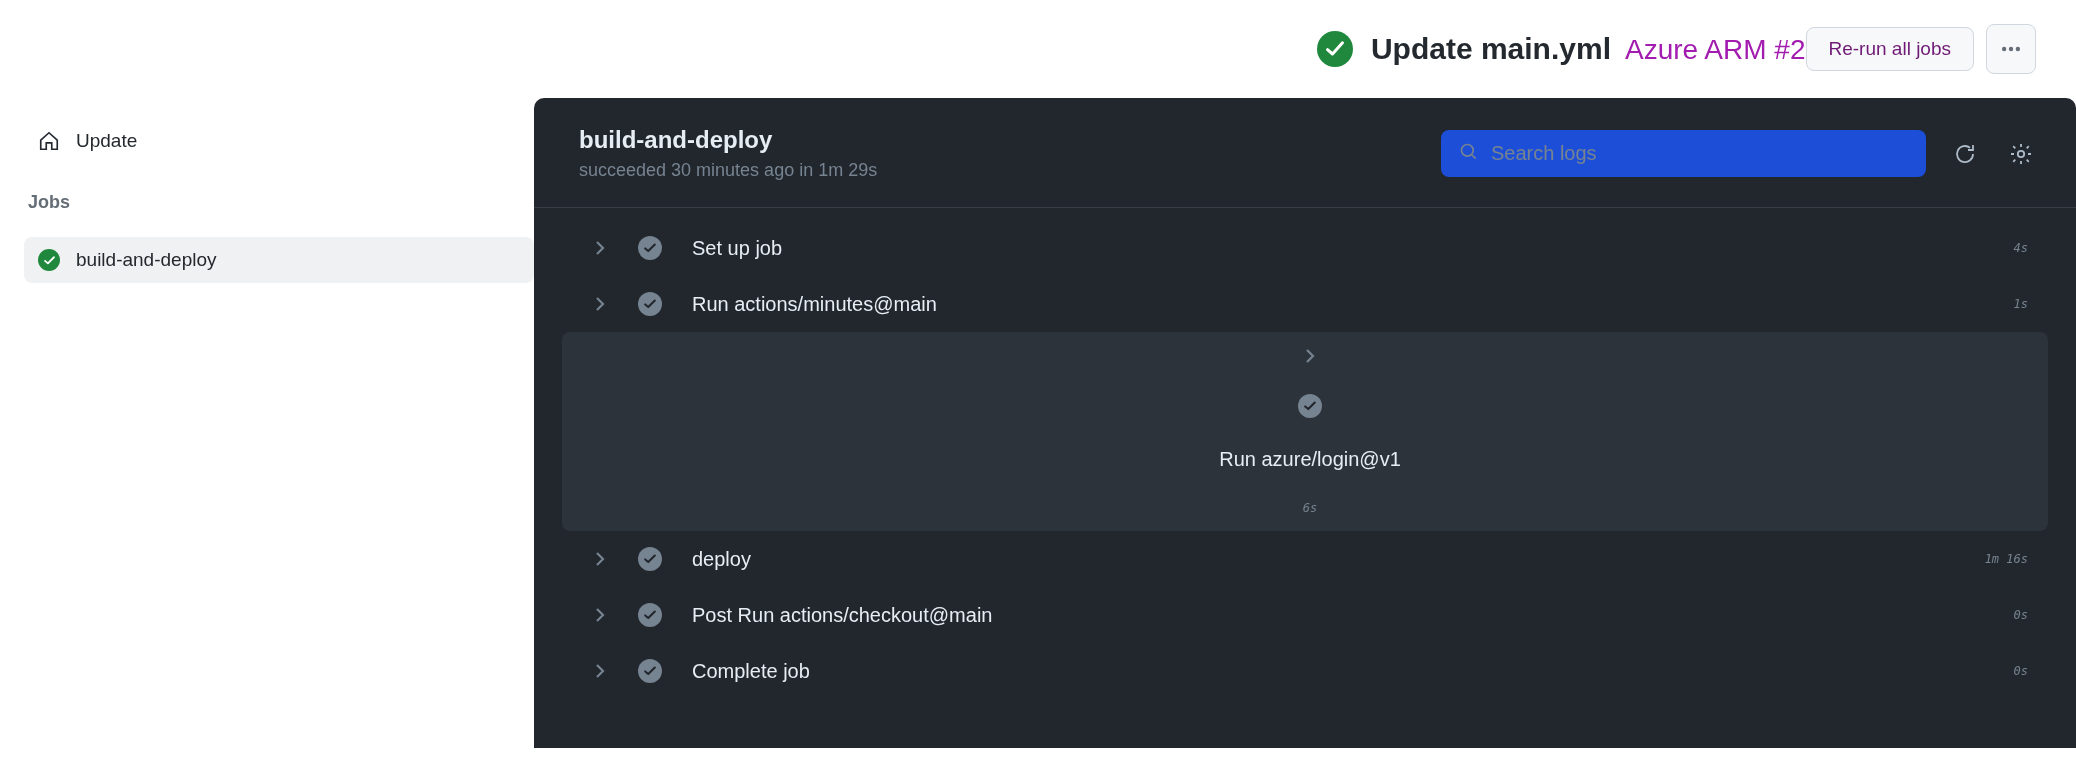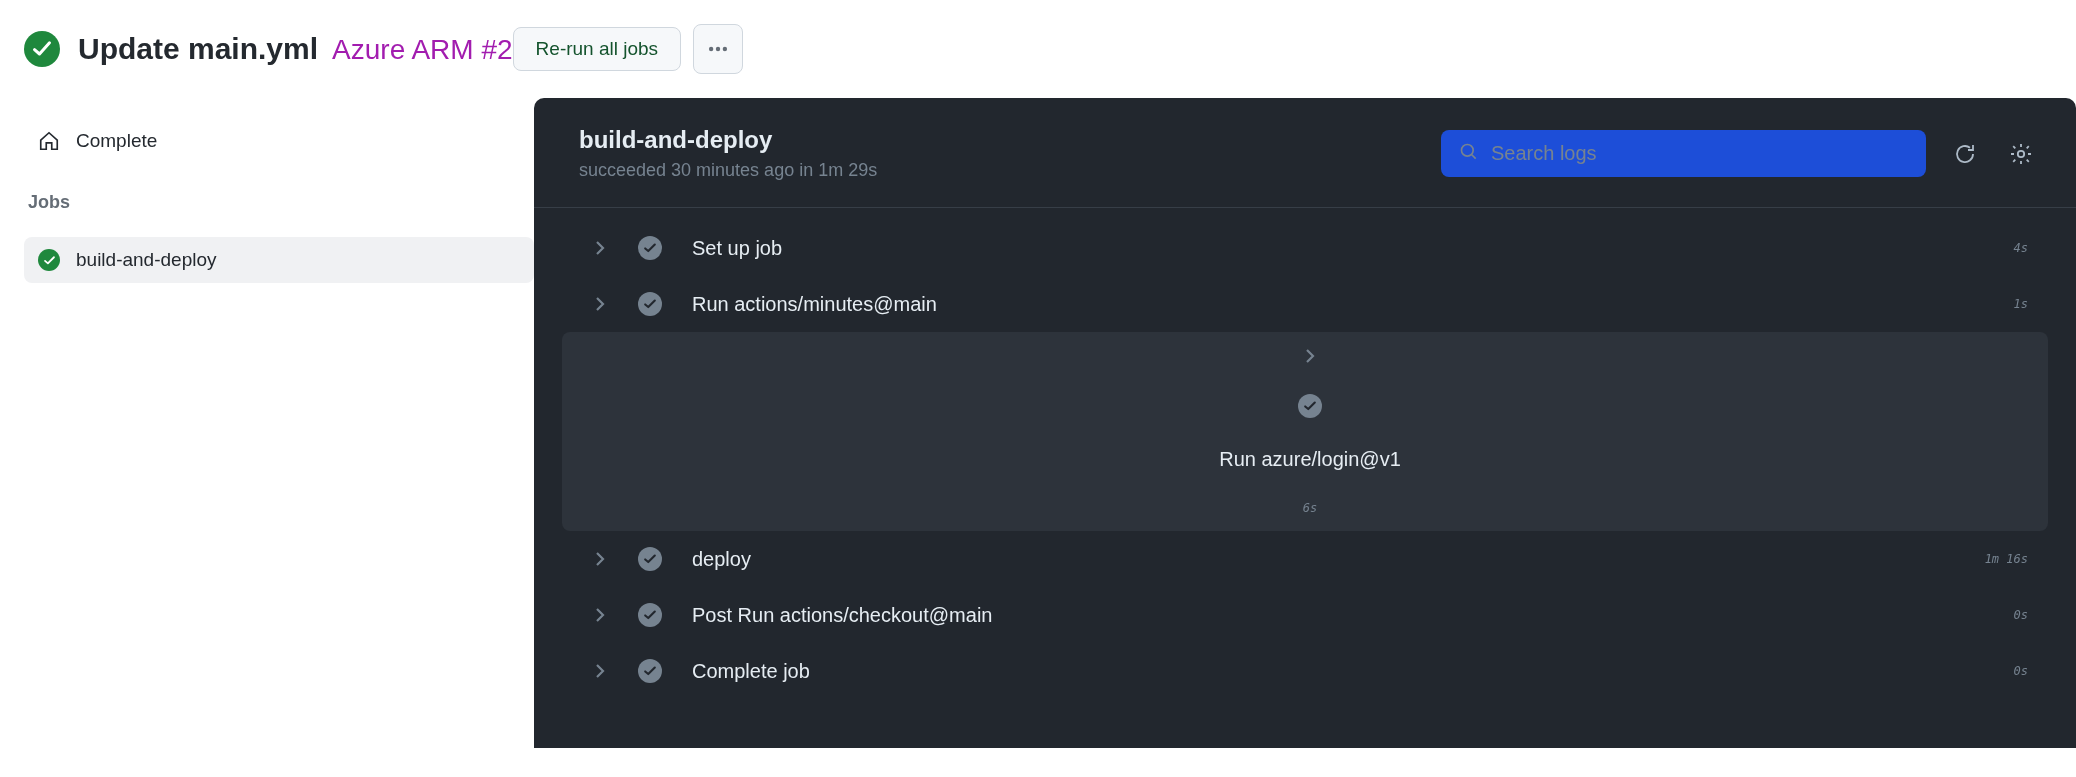--- a/index.html
+++ b/index.html
@@ -9,38 +9,38 @@
     color: #24292f;
     width: 2076px;
     height: 777px;
     overflow: hidden;
   }
 
   
   .header {
     display: flex;
     align-items: center;
-    justify-content: flex-start;
-    padding: 24px 24px 24px 24px;
+    justify-content: flex-end;
+    padding: 24px 40px 24px 24px;
   }
   .header-left { display: flex; align-items: center; gap: 18px; }
   .status-circle {
     width: 36px; height: 36px; border-radius: 50%;
     background: #1f883d;
     display: flex; align-items: center; justify-content: center;
     flex-shrink: 0;
   }
   .status-circle svg { width: 20px; height: 20px; }
   .title-wrap { display: flex; align-items: baseline; gap: 14px; }
   .title-main { font-size: 30px; font-weight: 600; color: #24292f; }
   .title-sub  { font-size: 28px; font-weight: 400; color: #a21caf; }
   .header-right { display: flex; align-items: center; gap: 12px; }
   .btn {
     border: 1px solid #d0d7de; background: #f6f8fa; border-radius: 8px;
-    padding: 10px 22px; font-size: 19px; font-weight: 500; color: #14532d;
+    padding: 10px 22px; font-size: 19px; font-weight: 500; color: #701a75;
     cursor: pointer;
   }
   .btn-kebab {
     border: 1px solid #d0d7de; background: #f6f8fa; border-radius: 8px;
     width: 50px; height: 50px; display:flex; align-items:center; justify-content:center;
     cursor: pointer;
   }
   .btn-kebab svg { width: 22px; height: 22px; fill: #656d76; }
 
   
@@ -157,21 +157,21 @@
   </div>
 </div>
 
 <div class="body">
 
   <div class="sidebar">
     <div class="sidebar-item">
       <svg class="home-icon" viewBox="0 0 24 24">
         <path d="M3 11 L12 3 L21 11 V21 H15 V14 H9 V21 H3 Z"></path>
       </svg>
-      <span>Complete</span>
+      <span>Update</span>
     </div>
     <div class="sidebar-heading">Jobs</div>
     <div id="sidebar-jobs">
         <div class="sidebar-item selected">
     <span class="mini-check">
       <svg viewBox="0 0 16 16">
               <path d="M2.5 8.5 L6 11.5 L13.5 4" stroke="#ffffff" stroke-width="2.2" fill="none" stroke-linecap="round" stroke-linejoin="round"></path>
             </svg>
     </span>
     <span>build-and-deploy</span>

